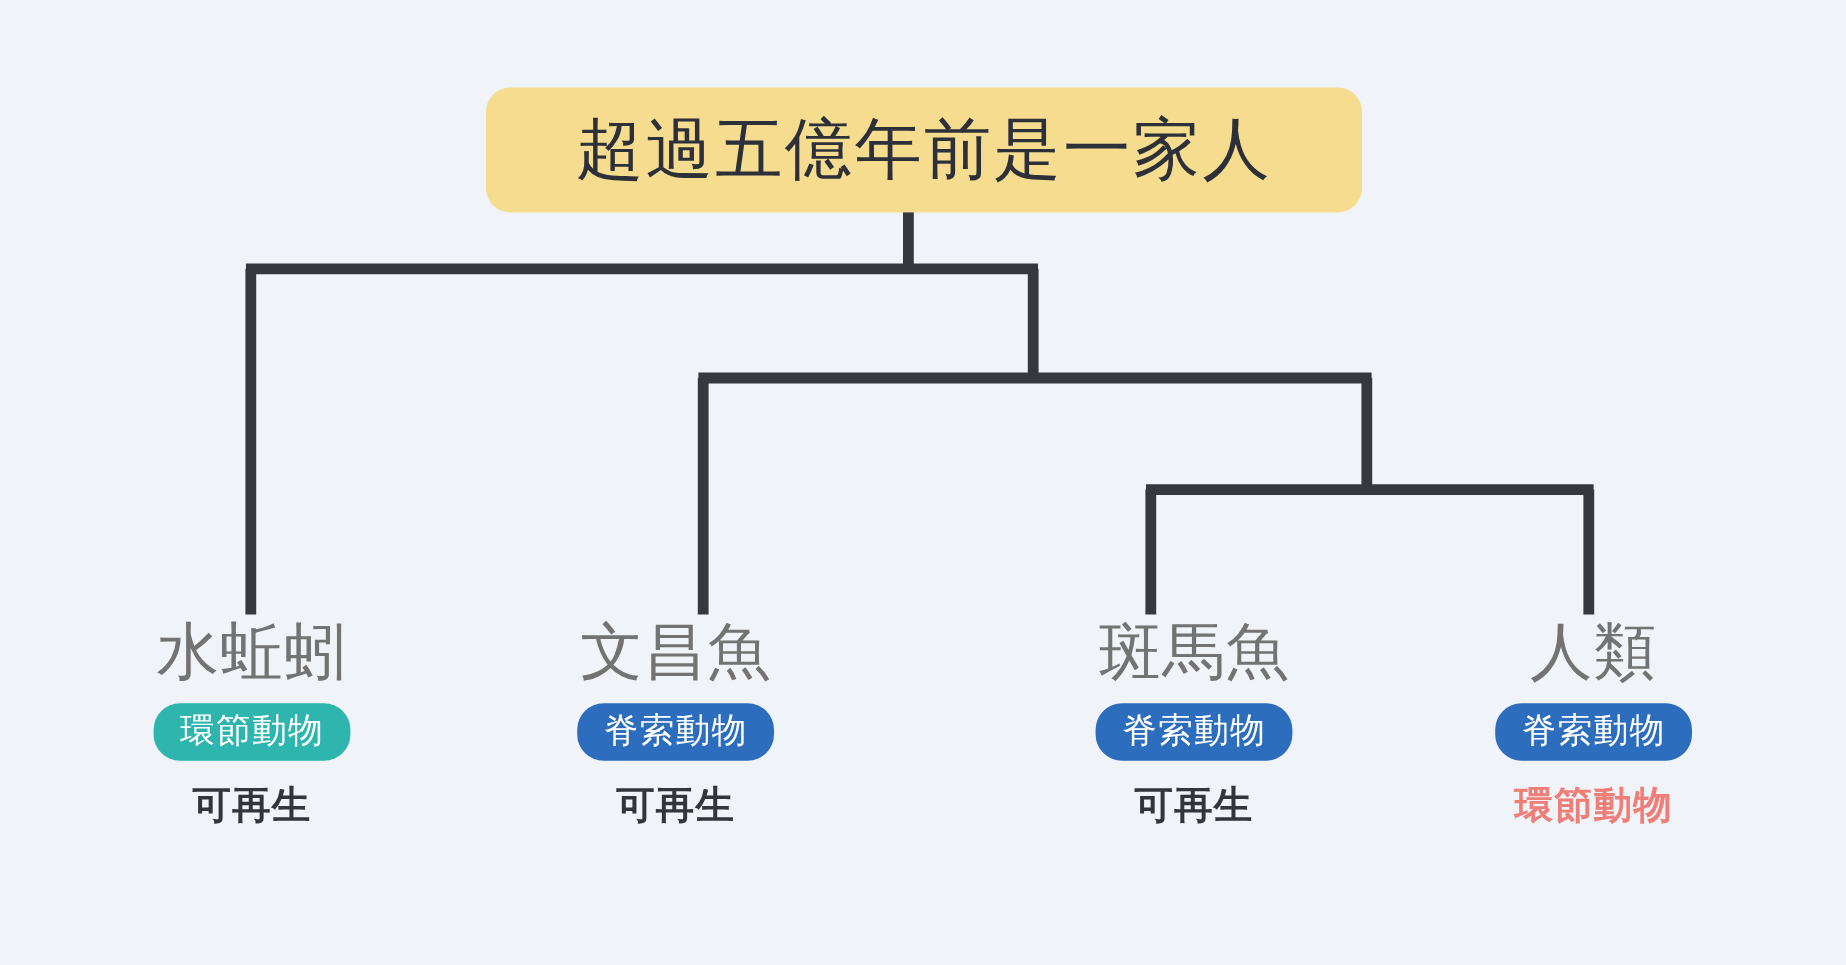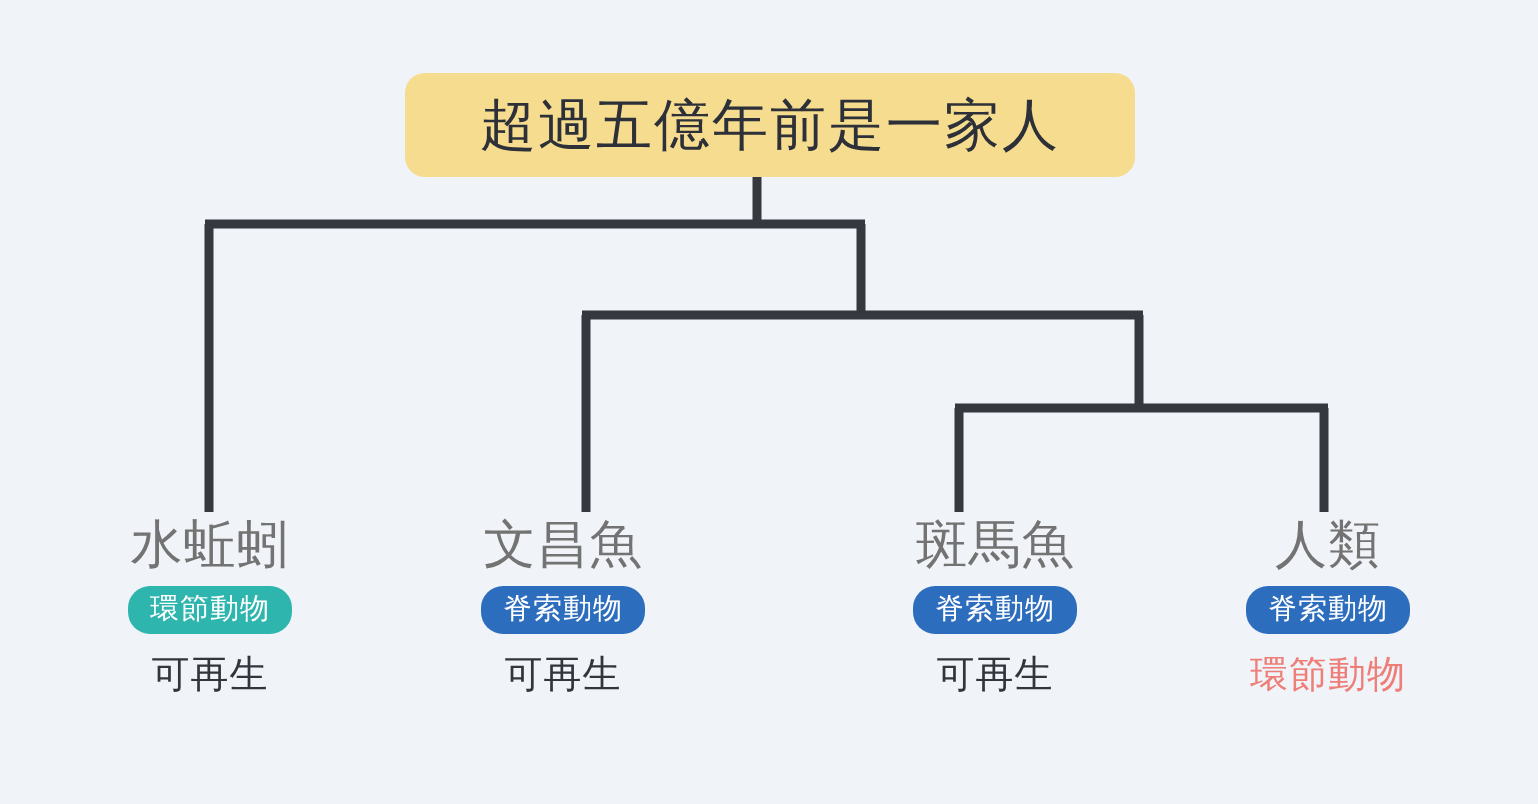--- a/index.html
+++ b/index.html
@@ -76,22 +76,22 @@
     border-radius: 22px;
     font-size: 29px;
     font-weight: 500;
     color: #ffffff;
     line-height: 1.1;
     white-space: nowrap;
     letter-spacing: 1px;
   }
   .leaf-status {
     margin-top: 20px;
-    font-size: 38px;
-    font-weight: 400;
+    font-size: 32px;
+    font-weight: 700;
     line-height: 1.1;
     letter-spacing: 1px;
     white-space: nowrap;
   }
 </style>
 </head>
 <body>
 
 <div id="stage">
 

